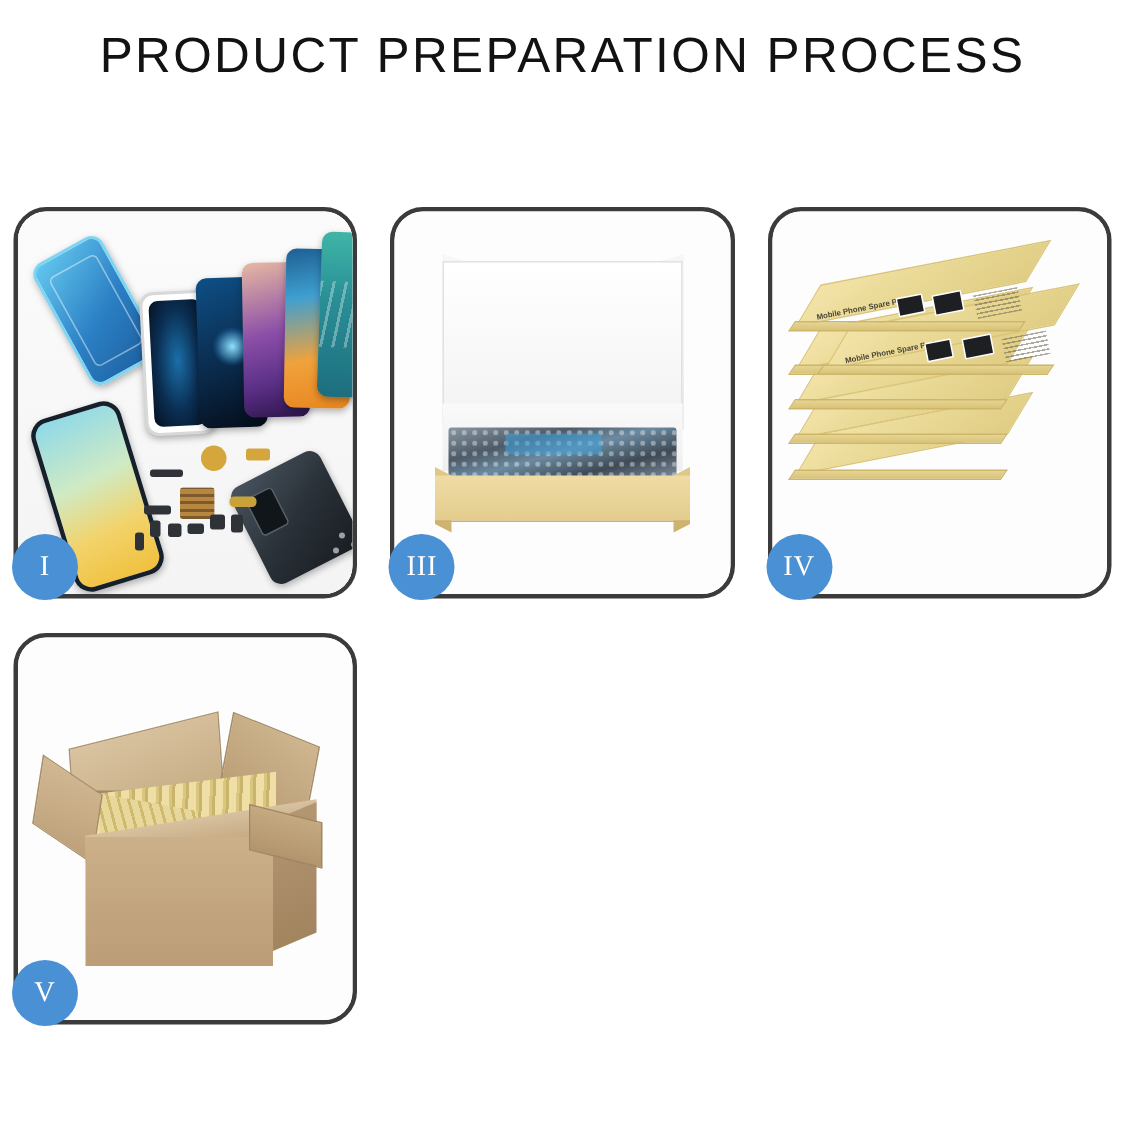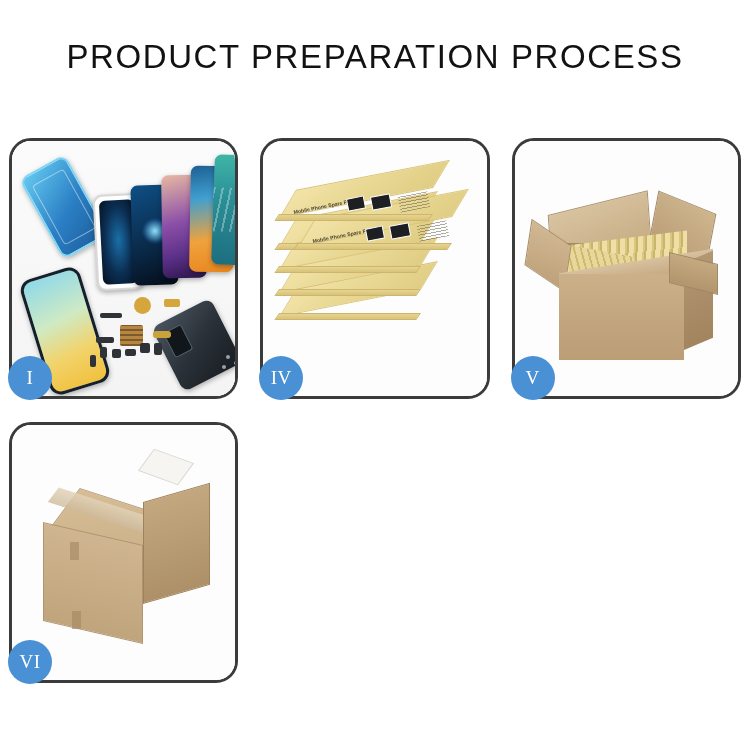--- a/index.html
+++ b/index.html
@@ -7,21 +7,21 @@
   html, body {
     margin: 0; padding: 0;
     width: 750px; height: 750px;
     background: #ffffff;
     font-family: "Liberation Sans", sans-serif;
     overflow: hidden;
   }
   #page { position: relative; width: 750px; height: 750px; background: #fff; }
 
   
-  .header { width: 100%; text-align: center; padding-top: 40px; }
+  .header { width: 100%; text-align: center; padding-top: 20px; }
   .title {
     font-family: "Liberation Sans", sans-serif;
     font-size: 33px;
     font-weight: 400;
     letter-spacing: 1.6px;
     color: #121212;
     line-height: 1.05;
     white-space: nowrap;
   }
   .subtitle {
@@ -336,20 +336,35 @@
         <div class="part" style="left:142px;top:202px;width:8px;height:12px;border-radius:2px;"></div>
         <div class="part" style="left:78px;top:214px;width:6px;height:12px;border-radius:2px;"></div>
         <div class="screw" style="left:214px;top:214px;"></div>
         <div class="screw" style="left:222px;top:220px;"></div>
         <div class="screw" style="left:210px;top:224px;"></div>
       </div>
       <div class="badge">I</div>
     </div>
 
 
+    <div class="panel">
+      <div class="panel-clip">
+        <div class="b3-lidL"></div>
+        <div class="b3-lidR"></div>
+        <div class="b3-lid"></div>
+        <div class="b3-inner"></div>
+        <div class="b3-content">
+          <div class="b3-bubbles"></div>
+        </div>
+        <div class="b3-baseL"></div>
+        <div class="b3-baseR"></div>
+        <div class="b3-base"></div>
+      </div>
+      <div class="badge">III</div>
+    </div>
 
     <div class="panel">
       <div class="panel-clip">
         <div class="stack">
 
           <div class="sbox" style="left:0;top:62%;">
             <div class="top"></div>
             <div class="front"></div>
           </div>
           <div class="sbox" style="left:0;top:50%;">
@@ -397,27 +412,15 @@
         <div class="c5-items2"></div>
         <div class="c5-flapL"></div>
         <div class="c5-rim"></div>
         <div class="c5-side"></div>
         <div class="c5-body"></div>
         <div class="c5-flapFR"></div>
       </div>
       <div class="badge">V</div>
     </div>
 
-    <div class="panel">
-      <div class="panel-clip">
-        <div class="c6-tapeEnd"></div>
-        <div class="c6-top"></div>
-        <div class="c6-tape"></div>
-        <div class="c6-right"></div>
-        <div class="c6-front"></div>
-        <div class="c6-seam" style="left:26%;top:46%;width:4%;height:7%;"></div>
-        <div class="c6-seam" style="left:27%;top:73%;width:4%;height:7%;"></div>
-      </div>
-      <div class="badge">VI</div>
-    </div>
 
   </div>
 </div>
 
 </body></html>

